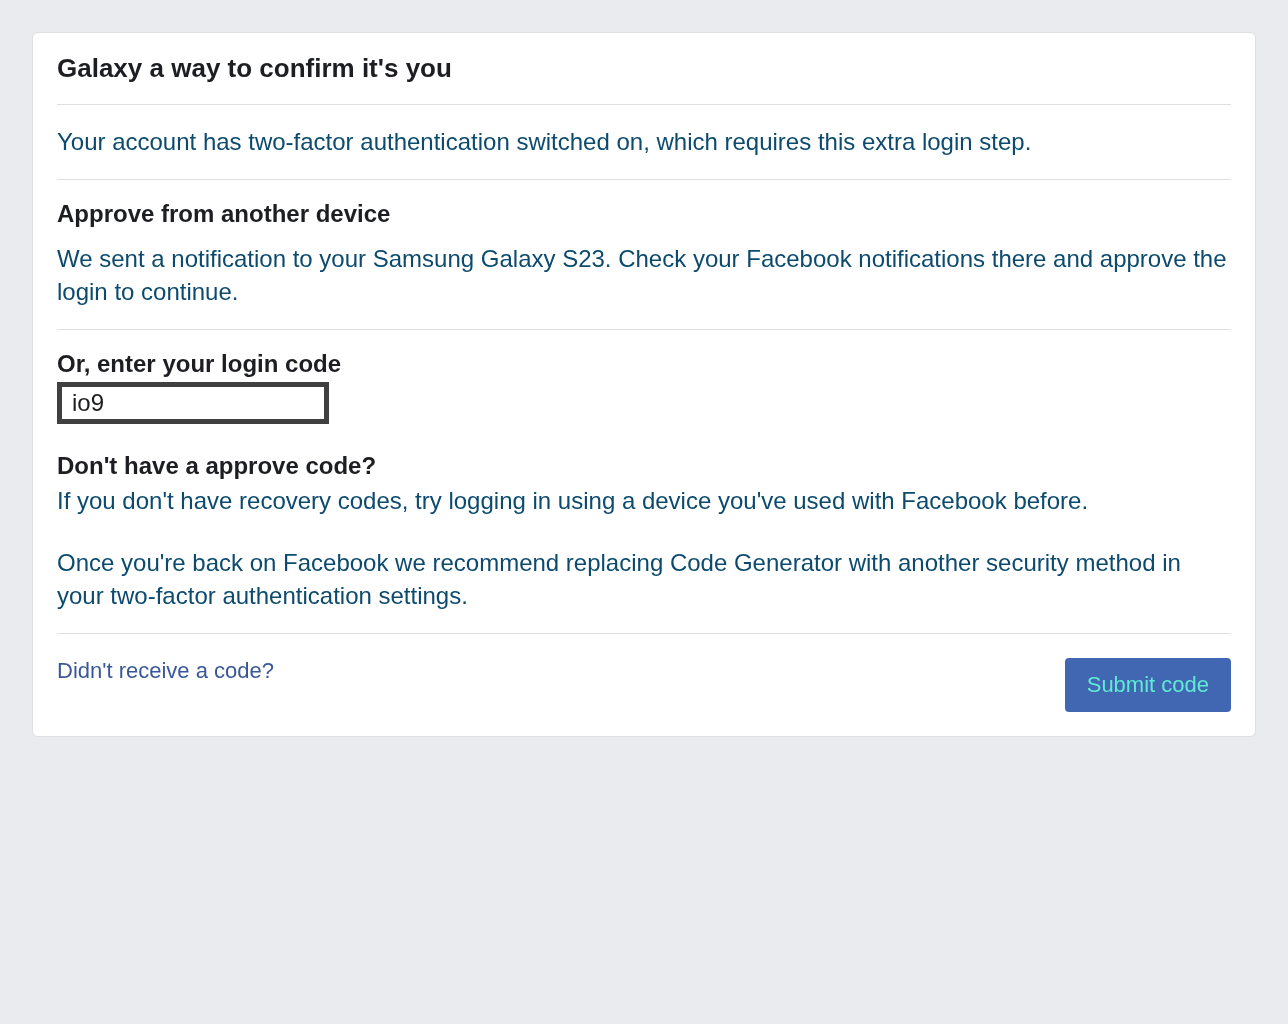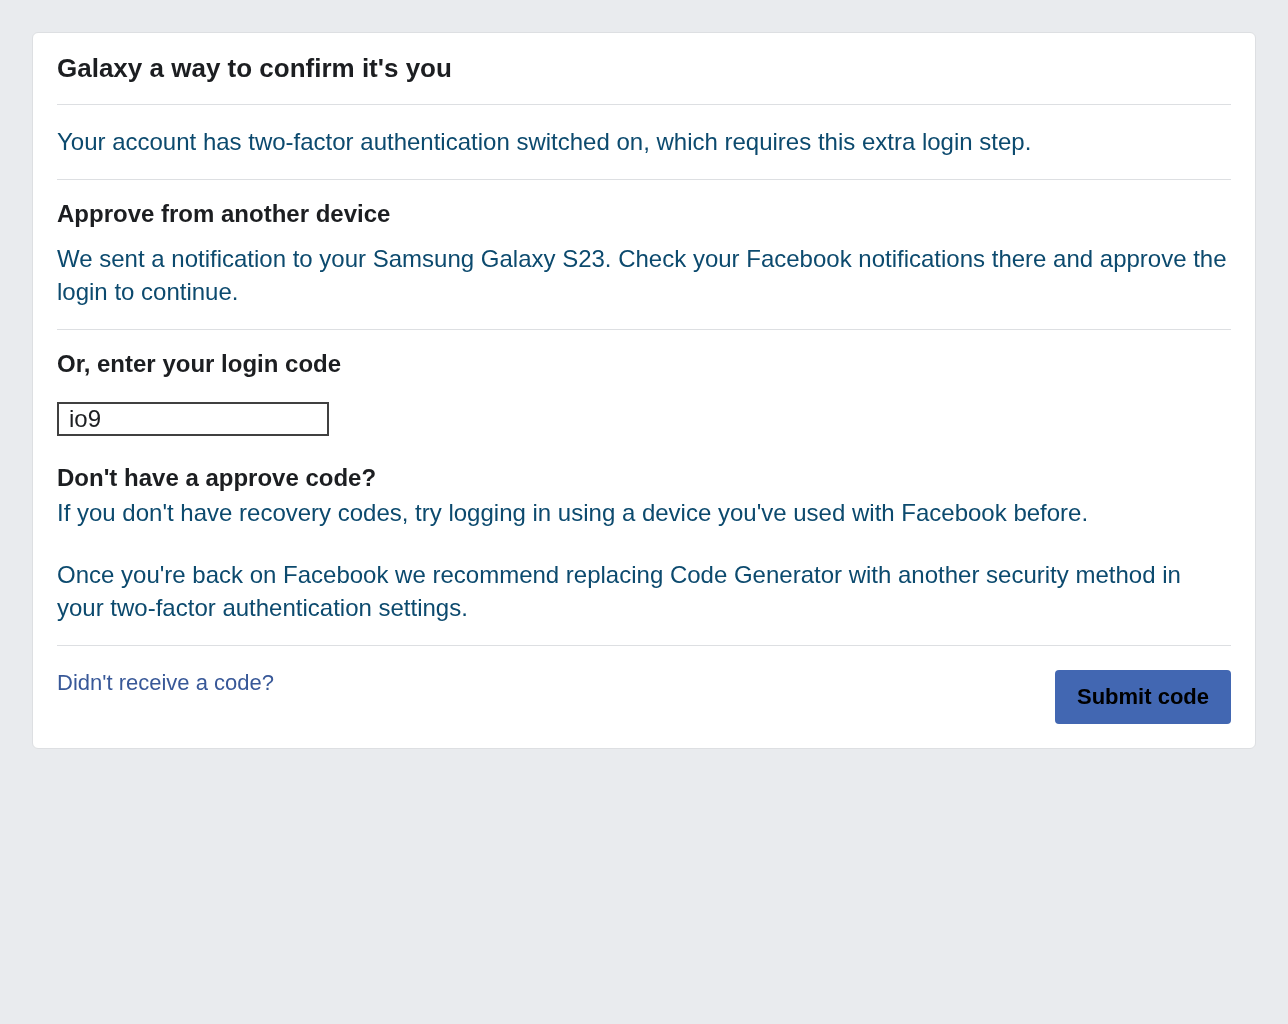--- a/index.html
+++ b/index.html
@@ -43,46 +43,46 @@
       font-size: 24px;
       font-weight: 700;
       color: #1c1e21;
       margin-bottom: 4px;
     }
     .subheading.spaced {
       margin-bottom: 14px;
     }
     .code-input {
       width: 272px;
-      height: 34px;
-      border: 2px solid #404040;
+      height: 42px;
+      border: 5px solid #404040;
       padding: 6px 10px;
       font-size: 24px;
       font-family: inherit;
       color: #1c1e21;
-      margin-top: 20px;
+      margin-top: 0;
     }
     .footer {
       display: flex;
       justify-content: space-between;
       padding: 24px 0;
     }
     .resend-link {
       color: #385898;
       font-size: 22px;
       text-decoration: none;
       cursor: pointer;
     }
     .submit-button {
       background-color: #4267b2;
-      color: #000000;
+      color: #5eead4;
       border: none;
       border-radius: 4px;
       font-size: 22px;
-      font-weight: 700;
+      font-weight: 400;
       padding: 14px 22px;
       cursor: pointer;
       font-family: inherit;
     }
     .para-spacer {
       height: 28px;
     }
   </style>
 </head>
 <body>

